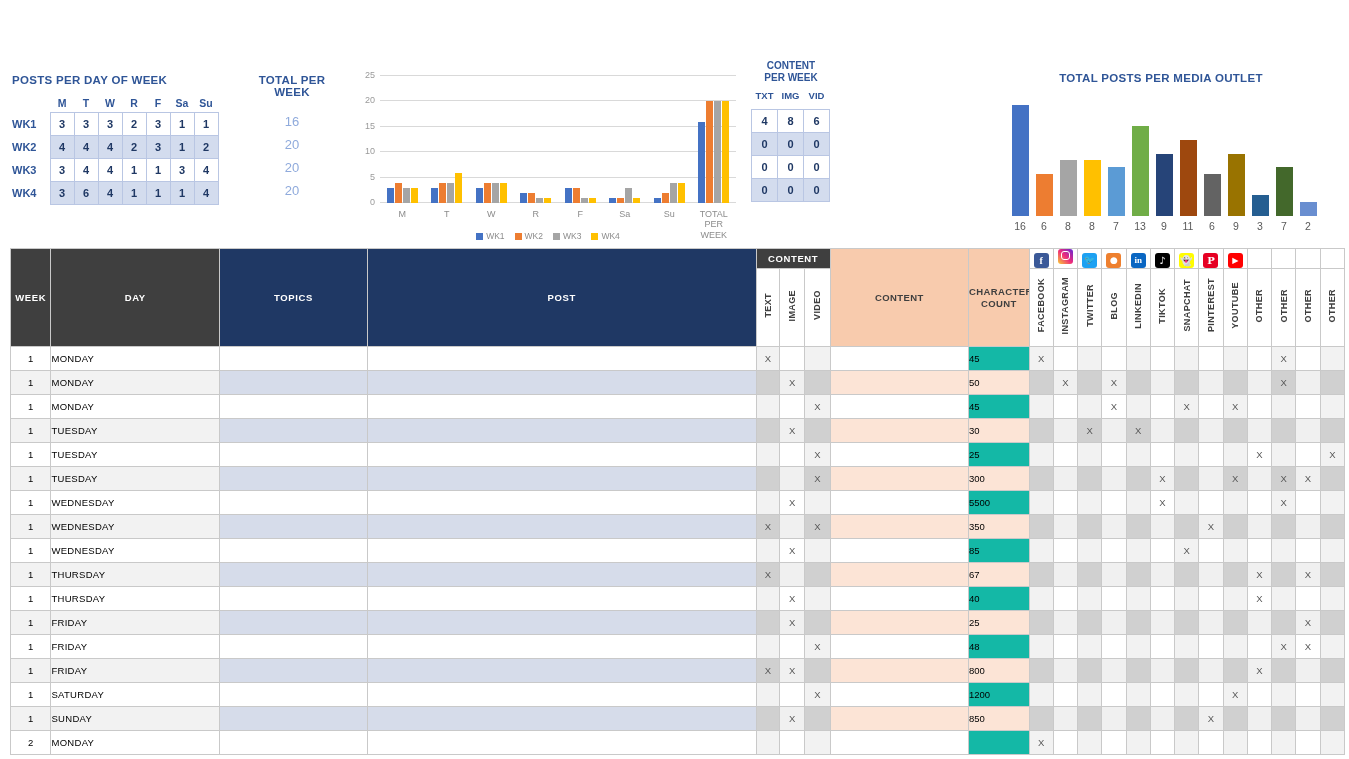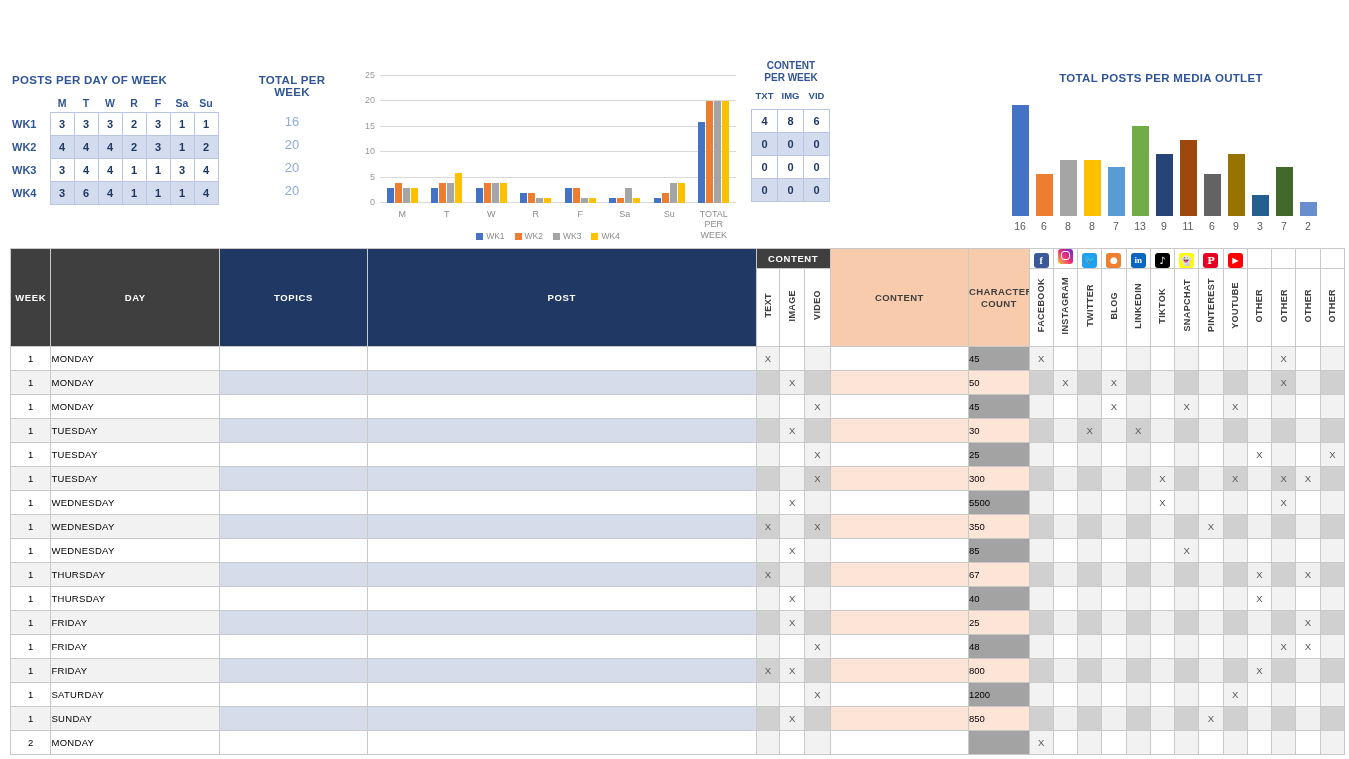--- a/index.html
+++ b/index.html
@@ -131,21 +131,21 @@
   tr.alt td.c-top, tr.alt td.c-post { background:#d6dcea; }
   tr.alt td.c-week, tr.alt td.c-day { background:#f2f2f2; }
 
   td.c-cvt { text-align:center; font-size:9.5px; color:#595959; background:#f2f2f2; }
   tr.alt td.c-cvt { background:#d0d0d0; }
   td.c-cvt.mid { background:#ffffff; }
   tr.alt td.c-cvt.mid { background:#f0f0f0; }
 
   td.c-hash { background:#ffffff; }
   tr.alt td.c-hash { background:#fce4d6; }
-  td.c-cc { text-align:left; padding-left:7px; font-size:9.5px; color:#000; background:#a3a3a3; }
+  td.c-cc { text-align:left; padding-left:7px; font-size:9.5px; color:#000; background:#14b8a6; }
   tr.alt td.c-cc { background:#fce4d6; }
 
   td.c-soc { text-align:center; font-size:9.5px; color:#595959; background:#f2f2f2; }
   tr.alt td.c-soc { background:#d0d0d0; }
   td.c-soc.mid { background:#ffffff; }
   tr.alt td.c-soc.mid { background:#f0f0f0; }
 
   
   .soc-ico {
     width: 15px; height: 15px; display:inline-block; border-radius:3px;

